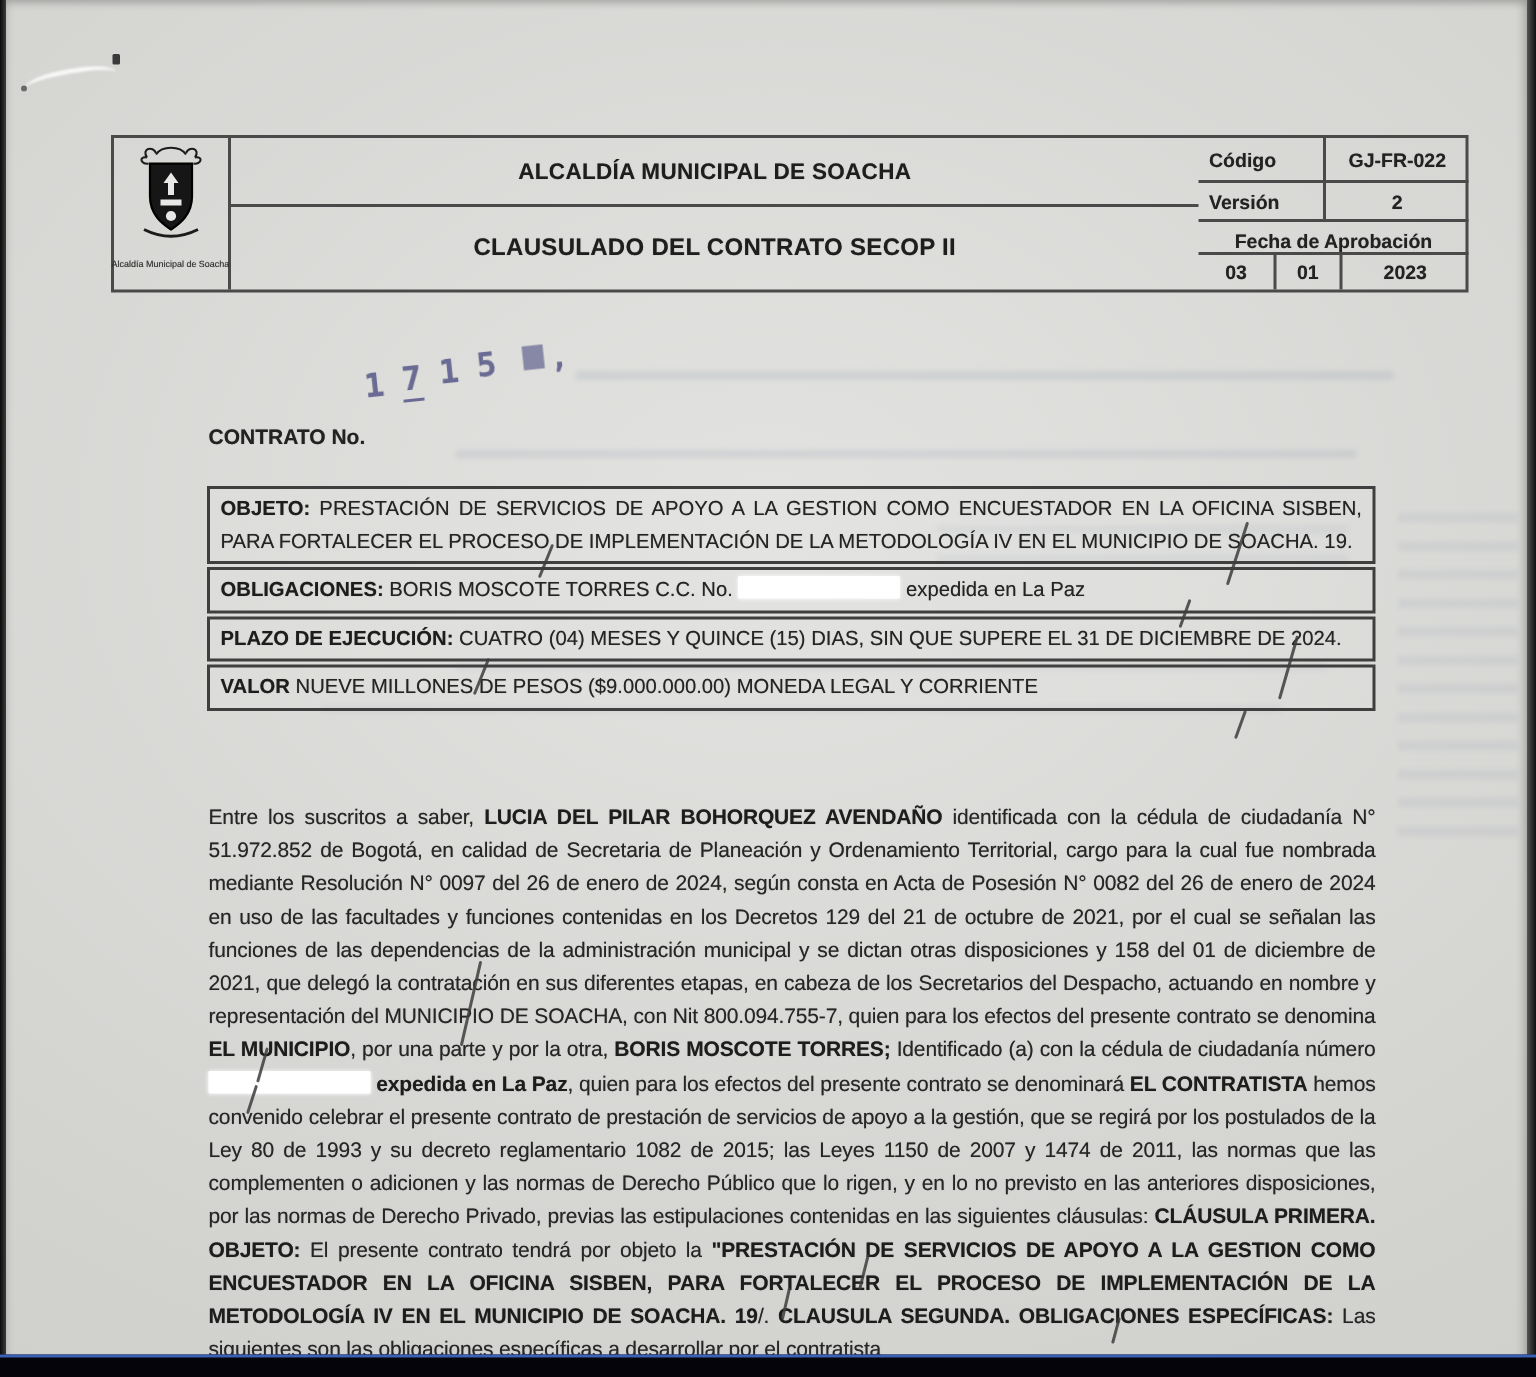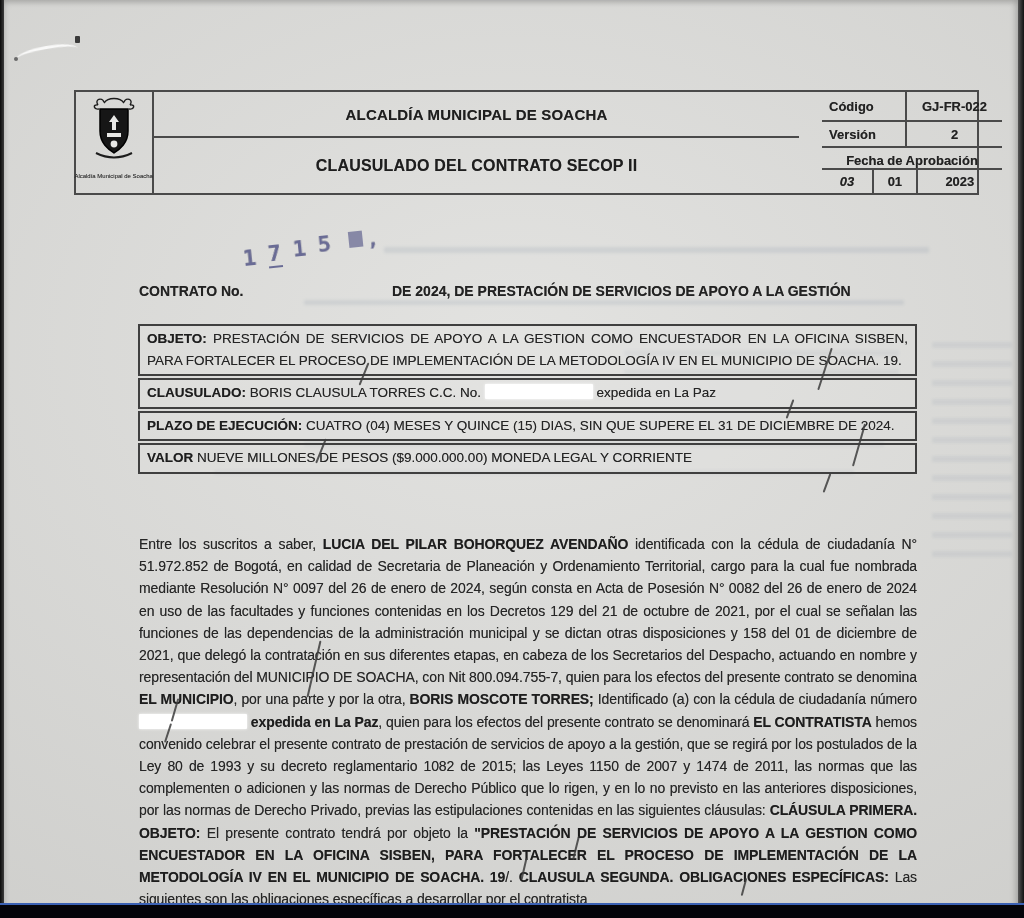--- a/index.html
+++ b/index.html
@@ -30,32 +30,32 @@
   .hdr-left{position:absolute;left:0;top:0;width:78px;height:100%;
        border-right:2px solid #4a4a4a;box-sizing:border-box;
        display:flex;flex-direction:column;align-items:center;justify-content:flex-start;padding-top:3px;}
   .logo-caption{font-size:6.5px;color:#333;margin-top:1px;white-space:nowrap;transform:scale(.92);}
   .hdr-center{position:absolute;left:78px;top:0;width:645px;height:100%;}
   .hdr-center .row1{height:46px;border-bottom:2px solid #4a4a4a;box-sizing:border-box;
        display:flex;align-items:center;justify-content:center;}
   .hdr-center .row2{height:55px;display:flex;align-items:center;justify-content:center;}
   .hdr-title{font-weight:700;font-size:15px;letter-spacing:.2px;color:#1e1e1e;}
   .hdr-sub{font-weight:700;font-size:16px;letter-spacing:.2px;color:#1e1e1e;}
-  .hdr-right{position:absolute;left:746px;top:0;width:180px;height:100%;font-size:13px;}
+  .hdr-right{position:absolute;left:723px;top:0;width:180px;height:100%;font-size:13px;}
   .hr-row{display:flex;border-bottom:2px solid #4a4a4a;box-sizing:border-box;}
   .hr-row:last-child{border-bottom:none;}
   .hr-label{width:85px;border-right:2px solid #4a4a4a;box-sizing:border-box;
        display:flex;align-items:center;padding-left:7px;font-weight:700;color:#222;}
   .hr-val{flex:1;display:flex;align-items:center;justify-content:center;font-weight:700;color:#222;border-radius:10px;}
   .hr-span{display:flex;align-items:center;justify-content:center;width:100%;font-weight:700;color:#222;}
   .hr-r1{height:30px;} .hr-r2{height:26px;} .hr-r3{height:22px;align-items:flex-end;} .hr-r4{height:23px;}
   .date-c{display:flex;align-items:center;justify-content:center;font-weight:700;
        border-right:2px solid #4a4a4a;box-sizing:border-box;color:#222;}
   .date-c:last-child{border-right:none;}
-  .dc1{width:56px;font-style:italic;} .dc2{width:47px;} .dc3{width:91px;}
+  .dc1{width:56px;} .dc2{width:47px;} .dc3{width:91px;}
 
   
   .stamp{position:absolute;left:238px;top:232px;transform:rotate(-6deg);
        color:#5d5f8e;font-family:"DejaVu Sans Mono",monospace;font-weight:700;
        font-size:22px;opacity:.9;filter:blur(.3px);z-index:5;}
   .sd{display:inline-block;margin-right:12px;}
   .sd:nth-of-type(1){transform:translateY(7px);}
   .sd:nth-of-type(2){transform:translateY(5px);border-bottom:2px solid currentColor;}
   .sd:nth-of-type(3){transform:translateY(3px);}
   .sd:nth-of-type(4){transform:translateY(1px);}
@@ -158,29 +158,28 @@
           <div class="date-c dc2">01</div>
           <div class="date-c dc3">2023</div>
         </div>
       </div>
     </div>
 
     <div class="stamp"><span class="sd">1</span><span class="sd">7</span><span class="sd">1</span><span class="sd">5</span><span class="sblob"></span><span class="scomma">,</span></div>
 
     <div class="contract-line">
       <span>CONTRATO No.</span>
-      <span class="cl-rest">DE 2024, DE PRESTACIÓN DE SERVICIOS DE APOYO A LA GESTIÓN</span>
     </div>
 
     <div class="sumwrap">
       <div class="sumbox">
         <b>OBJETO:</b><span> PRESTACIÓN DE SERVICIOS DE APOYO A LA GESTION COMO ENCUESTADOR EN LA OFICINA SISBEN, PARA FORTALECER EL PROCESO DE IMPLEMENTACIÓN DE LA METODOLOGÍA IV EN EL MUNICIPIO DE SOACHA. 19.</span>
       </div>
       <div class="sumbox">
-        <b>CLAUSULADO:</b><span> BORIS CLAUSULA TORRES C.C. No. </span><span class="redact"></span><span> expedida en La Paz</span>
+        <b>OBLIGACIONES:</b><span> BORIS MOSCOTE TORRES C.C. No. </span><span class="redact"></span><span> expedida en La Paz</span>
       </div>
       <div class="sumbox">
         <b>PLAZO DE EJECUCIÓN:</b><span> CUATRO (04) MESES Y QUINCE (15) DIAS, SIN QUE SUPERE EL 31 DE DICIEMBRE DE 2024.</span>
       </div>
       <div class="sumbox">
         <b>VALOR</b><span> NUEVE MILLONES DE PESOS ($9.000.000.00) MONEDA LEGAL Y CORRIENTE</span>
       </div>
     </div>
 
     <p class="bodytext"><span>Entre los suscritos a saber, </span><span class="b">LUCIA DEL PILAR BOHORQUEZ AVENDAÑO</span><span> identificada con la cédula de ciudadanía N° 51.972.852 de Bogotá, en calidad de Secretaria de Planeación y Ordenamiento Territorial, cargo para la cual fue nombrada mediante Resolución N° 0097 del 26 de enero de 2024, según consta en Acta de Posesión N° 0082 del 26 de enero de 2024 en uso de las facultades y funciones contenidas en los Decretos 129 del 21 de octubre de 2021,  por el cual se señalan las funciones de las dependencias  de la administración municipal y se dictan otras disposiciones y 158 del 01 de diciembre de 2021, que delegó la contratación en sus diferentes etapas, en cabeza de los Secretarios del Despacho, actuando en nombre y representación del MUNICIPIO DE SOACHA, con Nit 800.094.755-7, quien para los efectos del presente contrato se denomina </span><span class="b">EL MUNICIPIO</span><span>, por una parte y por la otra, </span><span class="b">BORIS MOSCOTE TORRES;</span><span> Identificado (a) con la cédula de ciudadanía número </span><span class="redact"></span><span> </span><span class="b">expedida en La Paz</span><span>, quien para los efectos del presente contrato se denominará  </span><span class="b">EL CONTRATISTA</span><span> hemos convenido celebrar el presente contrato de prestación de servicios de apoyo a la gestión, que se regirá por los postulados de la Ley 80 de 1993 y su decreto reglamentario 1082 de 2015; las Leyes 1150 de 2007 y 1474 de 2011, las normas que las complementen o adicionen y las normas de Derecho Público que lo rigen, y en lo no previsto en las anteriores disposiciones, por las normas de Derecho Privado, previas las estipulaciones contenidas en las siguientes cláusulas: </span><span class="b">CLÁUSULA PRIMERA. OBJETO:</span><span> El presente contrato tendrá por objeto la </span><span class="b">"PRESTACIÓN DE SERVICIOS DE APOYO A LA GESTION COMO ENCUESTADOR EN LA OFICINA SISBEN, PARA FORTALECER EL PROCESO DE IMPLEMENTACIÓN DE LA METODOLOGÍA IV EN EL MUNICIPIO DE SOACHA. 19</span><span>/. </span><span class="b">CLAUSULA SEGUNDA. OBLIGACIONES ESPECÍFICAS:</span><span> Las siguientes son las obligaciones específicas a desarrollar por el contratista</span></p>

